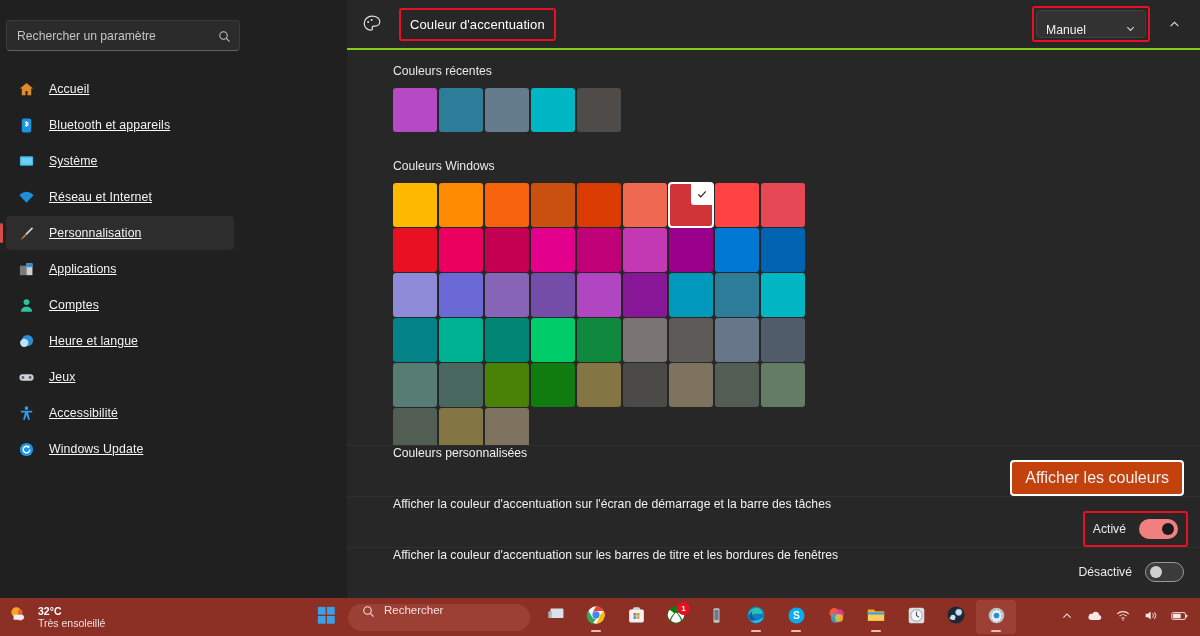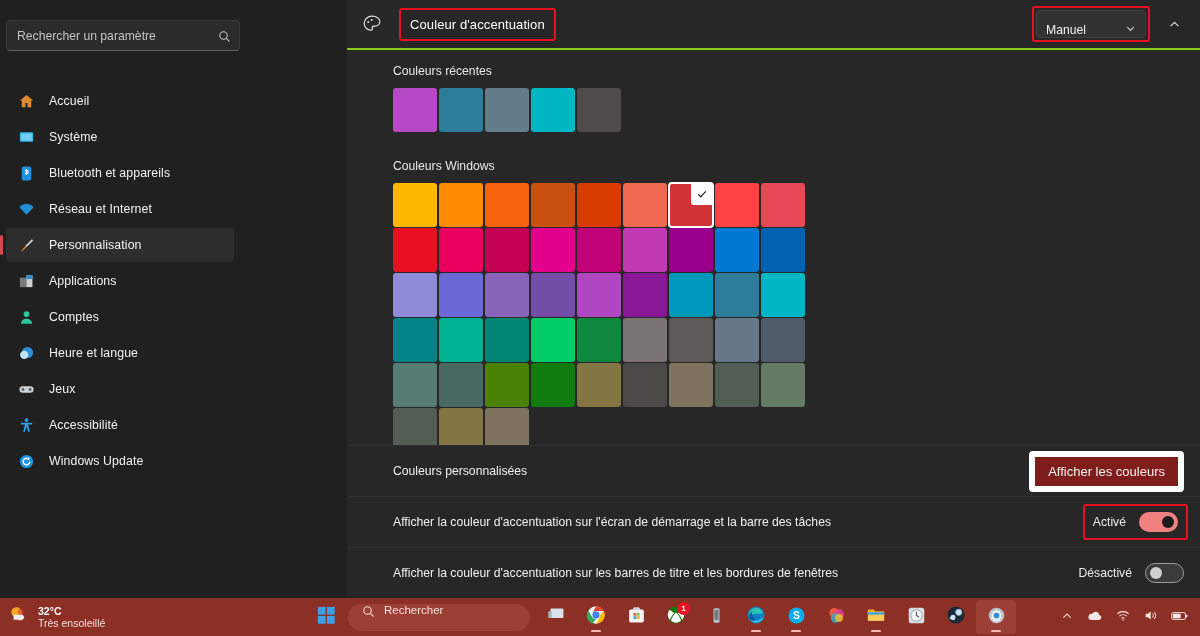--- a/index.html
+++ b/index.html
@@ -31,21 +31,21 @@
     padding: 0 8px 0 10px;
   }
   #search-input {
     flex: 1; background: transparent; border: none; outline: none;
     color: #cfcfcf; font-size: 12.2px;
     font-family: "Liberation Sans", sans-serif;
   }
   #search-input::placeholder { color: #c4c4c4; opacity: 1; }
   .search-icon { width: 13px; height: 13px; flex: 0 0 auto; }
 
-  #nav { position: absolute; left: 0; top: 84px; width: 240px; }
+  #nav { position: absolute; left: 0; top: 72px; width: 240px; text-decoration: underline; }
   .nav-item {
     position: relative;
     height: 34px;
     display: flex; align-items: center;
     padding-left: 12px;
     border-radius: 4px;
     margin: 0 6px 2px 6px;
     cursor: default;
   }
   .nav-item.selected {
@@ -146,33 +146,34 @@
     border-bottom-left-radius: 3px;
     display: flex; align-items: center; justify-content: center;
   }
 
   
   #settings-rows {
     position: absolute; left: 0; right: 0; bottom: 0;
   }
   .srow {
     height: 51px;
-    display: flex; align-items: center;
+    display: flex; align-items: flex-start;
     padding: 0 16px 0 46px;
     border-top: 1px solid #2f2f2f;
     background: #272727;
+    flex-direction: column;
   }
   .srow-label { font-size: 12.2px; color: #f0f0f0; }
   .srow-right { margin-left: auto; display: flex; align-items: center; }
   #show-colors-btn {
-    background: #7f1d1d;
-    border: 6px solid #ffffff;
+    background: #c2410c;
+    border: 2px solid #ffffff;
     border-radius: 4px;
     padding: 7px 13px;
-    font-size: 13px; color: #f0f0f0;
+    font-size: 16px; color: #f0f0f0;
   }
   .toggle-wrap { display: flex; align-items: center; gap: 13px; }
   .toggle-state { font-size: 12.2px; color: #eaeaea; }
   .toggle {
     width: 39px; height: 20px; border-radius: 11px;
     position: relative; flex: 0 0 auto;
   }
   .toggle.on { background: #f08080; }
   .toggle.off { background: #3b3b3b; border: 1px solid #9a9a9a; }
   .toggle .knob {
@@ -259,35 +260,35 @@
           <svg viewBox="0 0 18 18" width="17" height="17">
               <path d="M9 2.2 2 8h2v7h4v-4.4h2V15h4V8h2z" fill="#e08a2e"></path>
             </svg>
         </span>
         <span class="nav-label">Accueil</span>
       </div>
 
       <div class="nav-item">
         <span class="nav-ico">
           <svg viewBox="0 0 18 18" width="17" height="17">
+              <rect x="4" y="1.5" width="10" height="15" rx="2.2" fill="#1d93e3"></rect>
+              <path d="M7.2 5.2 11 8.3 8.6 10l0-5.2 2.4 1.7-3.8 3.1" stroke="#fff" stroke-width="1" fill="none"></path>
+            </svg>
+        </span>
+        <span class="nav-label">Bluetooth et appareils</span>
+      </div>
+
+      <div class="nav-item">
+        <span class="nav-ico">
+          <svg viewBox="0 0 18 18" width="17" height="17">
               <rect x="2" y="3.5" width="14" height="10" rx="1.3" fill="#3fb7e8"></rect>
               <rect x="3.4" y="5" width="11.2" height="7.2" fill="#6fd0f2"></rect>
             </svg>
         </span>
         <span class="nav-label">Système</span>
-      </div>
-
-      <div class="nav-item">
-        <span class="nav-ico">
-          <svg viewBox="0 0 18 18" width="17" height="17">
-              <rect x="4" y="1.5" width="10" height="15" rx="2.2" fill="#1d93e3"></rect>
-              <path d="M7.2 5.2 11 8.3 8.6 10l0-5.2 2.4 1.7-3.8 3.1" stroke="#fff" stroke-width="1" fill="none"></path>
-            </svg>
-        </span>
-        <span class="nav-label">Bluetooth et appareils</span>
       </div>
 
       <div class="nav-item">
         <span class="nav-ico">
           <svg viewBox="0 0 18 18" width="17" height="17">
               <path d="M1.5 6.5C4 4 7 3 9 3s5 1 7.5 3.5L9 14.5z" fill="#1f8fd6"></path>
             </svg>
         </span>
         <span class="nav-label">Réseau et Internet</span>
       </div>

